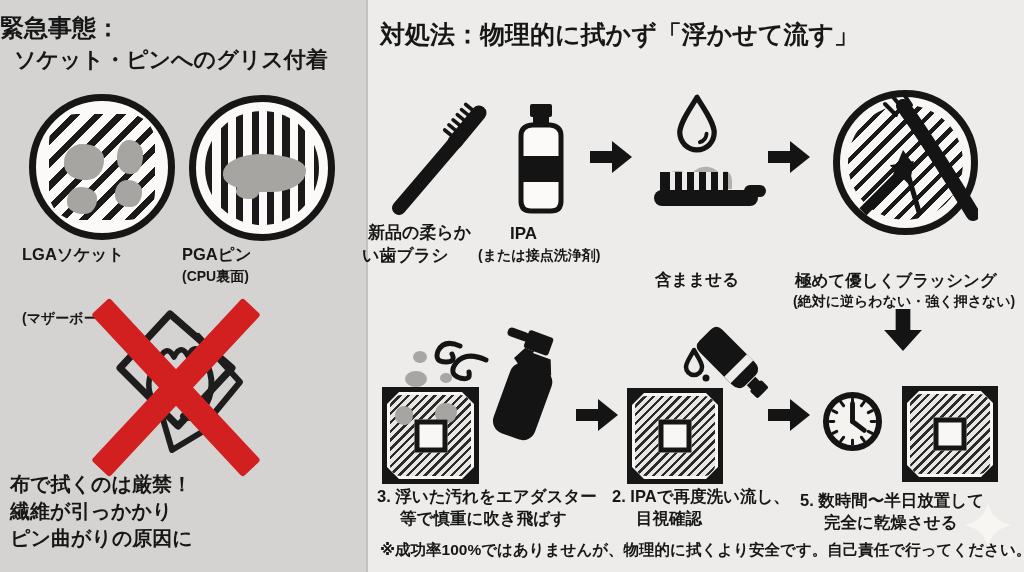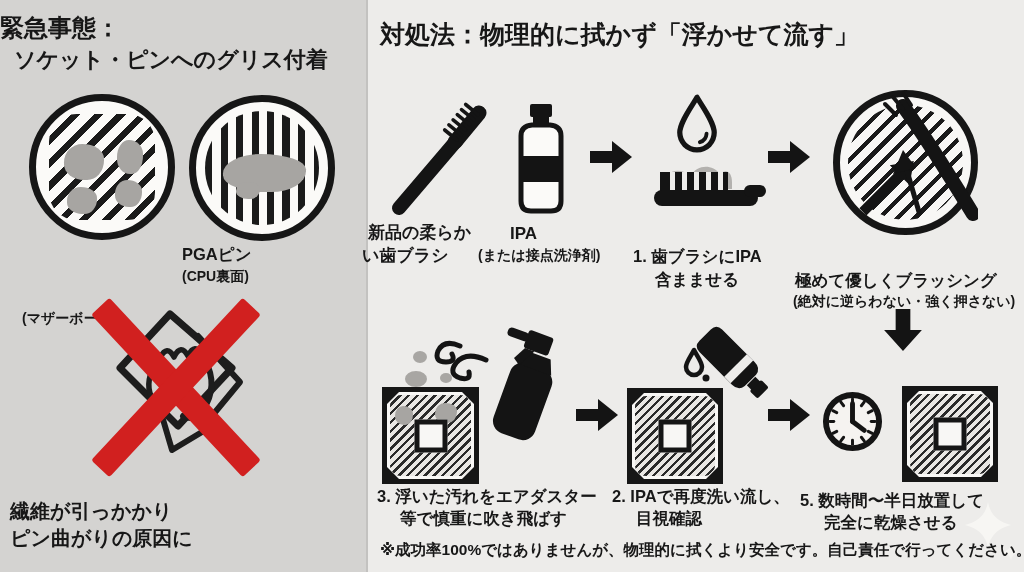--- a/index.html
+++ b/index.html
@@ -55,39 +55,41 @@
       <div class="blob" style="left:31px;top:86px;width:30px;height:27px;"></div>
       <div class="blob" style="left:79px;top:79px;width:27px;height:27px;"></div>
     </div>
 
     <div class="bigcircle" style="left:189px;top:95px;width:146px;height:146px;">
       <div class="hatch-pga"></div>
       <div class="blob" style="left:27px;top:52px;width:83px;height:38px;"></div>
       <div class="blob" style="left:40px;top:80px;width:24px;height:17px;"></div>
     </div>
 
+    <div class="t tc" style="left:22px;top:245px;width:160px;font-size:16.5px;">LGAソケット</div>
     <div class="t tc" style="left:22px;top:268px;width:160px;font-size:14px;margin-top:42px;">(マザーボード)</div>
     <div class="t tc" style="left:182px;top:245px;width:160px;font-size:16.5px;">PGAピン</div>
     <div class="t tc" style="left:182px;top:268px;width:160px;font-size:14px;">(CPU裏面)</div>
 
     <div class="nowipe">
       <svg class="svgicon" style="left:25px;top:10px;" width="135" height="155" viewBox="0 0 135 155">
         <g fill="none" stroke="#1d1d1d" stroke-linecap="round" stroke-linejoin="round">
           <path d="M60 6 L122 60 L68 118 L10 60 Z" stroke-width="7"></path>
           <path d="M88 28 L130 74 L92 120" stroke-width="6"></path>
           <path d="M52 108 L62 142 L92 124" stroke-width="6"></path>
           <path d="M50 50 q7 -14 14 -1 q7 -14 14 -1 q7 -14 14 -1" stroke-width="5.5"></path>
           <path d="M95 52 q14 26 -2 50 q-8 12 -20 6" stroke-width="6"></path>
           <path d="M42 62 q-8 20 4 34" stroke-width="5.5"></path>
         </g>
       </svg>
       <div class="xbar a"></div>
       <div class="xbar b"></div>
     </div>
 
+    <div class="t tc" style="left:10px;top:473px;width:334px;font-size:20px;">布で拭くのは厳禁！</div>
     <div class="t tc" style="left:10px;top:500px;width:334px;font-size:20px;">繊維が引っかかり</div>
     <div class="t tc" style="left:10px;top:527px;width:334px;font-size:20px;">ピン曲がりの原因に</div>
   </div>
 
   <div class="right-panel"></div>
 
   <div class="t tc" style="left:380px;top:20px;width:644px;font-size:25px;">対処法：物理的に拭かず「浮かせて流す」</div>
 
   <svg class="svgicon" style="left:383px;top:96px;" width="105" height="125" viewBox="0 0 105 125">
     <g stroke="#141414" stroke-linecap="round">
@@ -152,21 +154,20 @@
         <line x1="78" y1="15" x2="70" y2="3"></line>
       </g>
     </svg>
   </div>
 
   <div class="t tc" style="left:368px;top:223px;width:132px;font-size:17px;">新品の柔らか</div>
   <div class="t tc" style="left:362px;top:246px;width:132px;font-size:17px;">い歯ブラシ</div>
   <div class="t tc" style="left:510px;top:224px;width:62px;font-size:17px;">IPA</div>
   <div class="t tc" style="left:478px;top:247px;width:132px;font-size:14px;">(または接点洗浄剤)</div>
 
-  <div class="t" style="left:633px;top:247px;font-size:16.5px;">1. 歯ブラシにIPA</div>
   <div class="t" style="left:655px;top:270px;font-size:16.5px;">含まませる</div>
 
   <div class="t" style="left:795px;top:271px;font-size:16.5px;">極めて優しくブラッシング</div>
   <div class="t" style="left:793px;top:293px;font-size:14px;">(絶対に逆らわない・強く押さない)</div>
 
   <svg class="svgicon" style="left:884px;top:309px;" width="38" height="42" viewBox="0 0 36 40">
     <polygon points="11,0 25,0 25,20 36,20 18,40 0,20 11,20" fill="#141414"></polygon>
   </svg>
 
   <svg class="svgicon" style="left:398px;top:336px;" width="100" height="62" viewBox="0 0 100 62">

